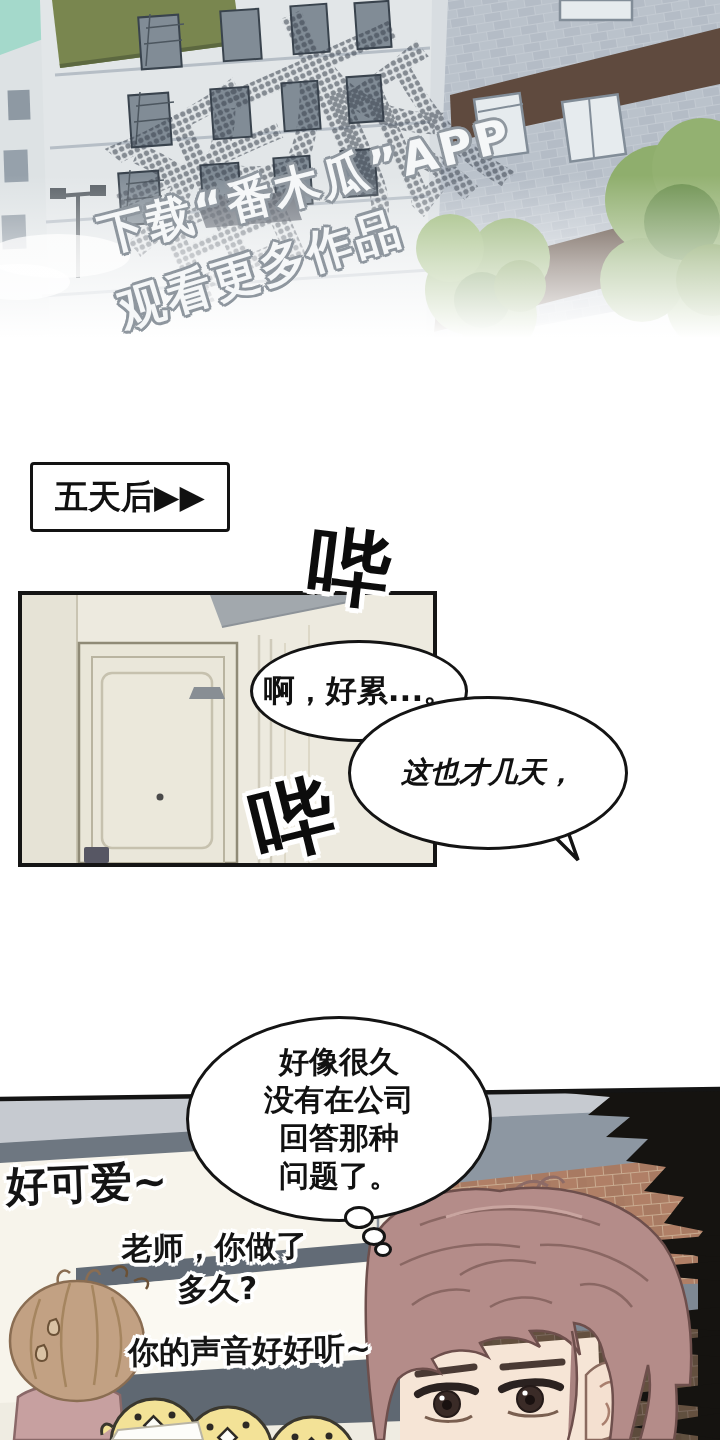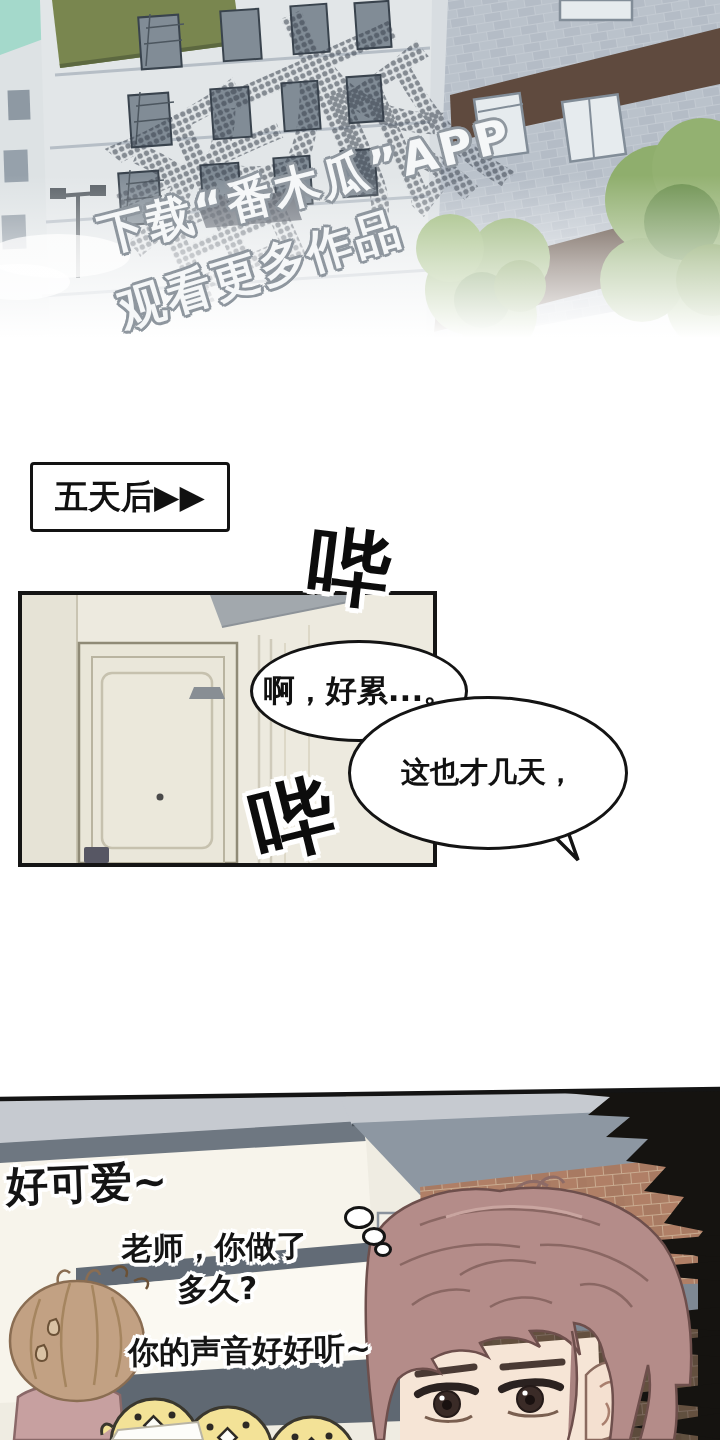--- a/index.html
+++ b/index.html
@@ -30,21 +30,21 @@
 
   
   .panel-door{left:18px;top:591px;width:411px;height:268px;border:4px solid #151515;background:#edeadf;
     overflow:hidden;z-index:2;}
 
   
   .bubble{background:#fff;border:3.5px solid #141414;border-radius:50%;
     display:flex;flex-direction:column;align-items:center;justify-content:center;
     text-align:center;font-weight:700;z-index:5;}
   .bubble1{left:250px;top:596px;width:212px;height:96px;font-size:31px;margin-top:44px;}
-  .bubble2{left:348px;top:696px;width:274px;height:148px;font-size:29px;line-height:1.3;}
+  .bubble2{left:348px;top:696px;width:274px;height:148px;font-size:29px;line-height:1.3;font-style:italic;}
   .tail2{left:512px;top:796px;z-index:4;}
   .thought{left:186px;top:1016px;width:300px;height:200px;font-size:30px;line-height:1.26;z-index:6;}
   .tcirc{background:#fff;border:3px solid #141414;border-radius:50%;z-index:6;}
   .tc1{left:344px;top:1206px;width:24px;height:17px;}
   .tc2{left:362px;top:1227px;width:18px;height:13px;}
   .tc3{left:374px;top:1242px;width:12px;height:9px;}
 
   
   .panel-bottom{left:0;top:1085px;width:720px;height:355px;z-index:1;}
 
@@ -324,20 +324,26 @@
         <rect x="221" y="346" width="13" height="13" fill="#fdfdf8" stroke="#2e2a24" stroke-width="2.5" transform="rotate(45 227.5 352.5)"></rect>
         <rect x="305" y="356" width="13" height="13" fill="#fdfdf8" stroke="#2e2a24" stroke-width="2.5" transform="rotate(45 311.5 362.5)"></rect>
         <path d="M113,342 C106,336 100,340 102,350" fill="#f3e297"></path>
       </g>
       <polygon points="118,345 198,337 203,355 112,355" fill="#fdfdfa" stroke="#b9b4a4" stroke-width="2"></polygon>
 
       <path d="M0,14 L720,4" stroke="#141414" stroke-width="4.5" fill="none"></path>
     </svg>
   </section>
 
+  <div class="abs bubble thought">
+    <div>好像很久</div>
+    <div>没有在公司</div>
+    <div>回答那种</div>
+    <div>问题了。</div>
+  </div>
   <div class="abs tcirc tc1"></div>
   <div class="abs tcirc tc2"></div>
   <div class="abs tcirc tc3"></div>
 
   <div class="hand cute">好可爱~</div>
   <div class="hand q1">
     <div>老师，你做了</div>
     <div class="l2">多久?</div>
   </div>
   <div class="hand q2">你的声音好好听~</div>

